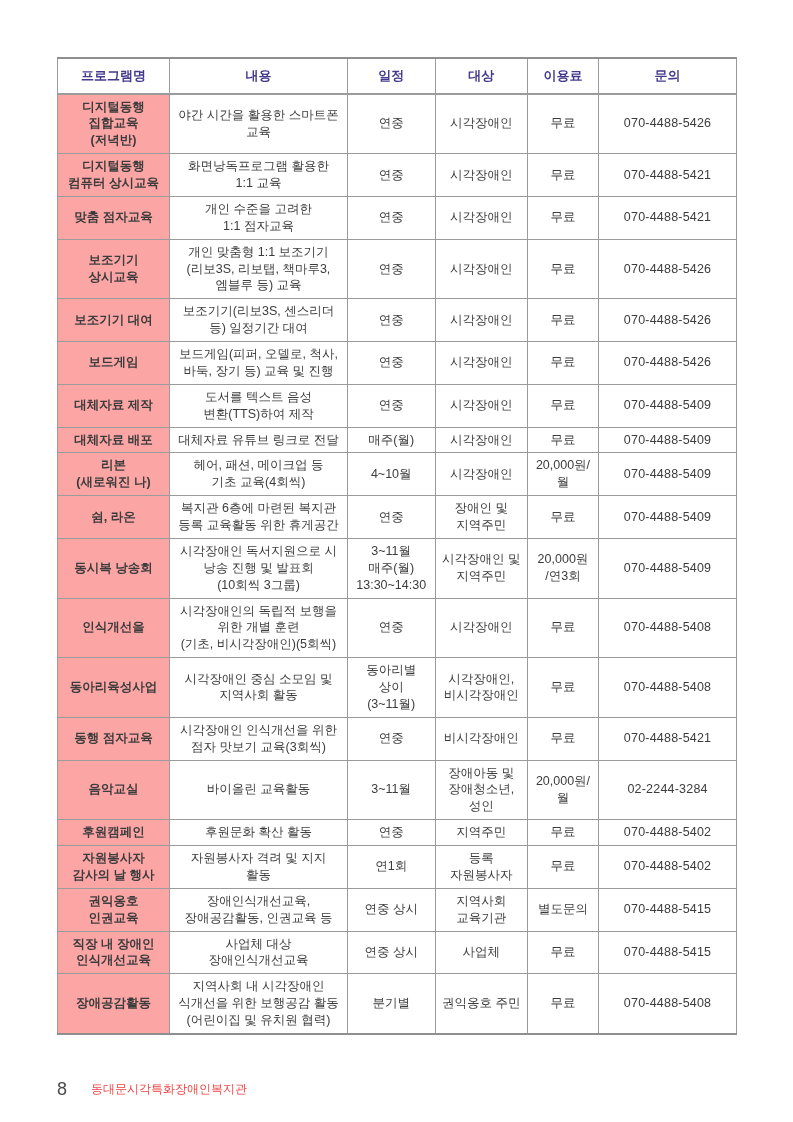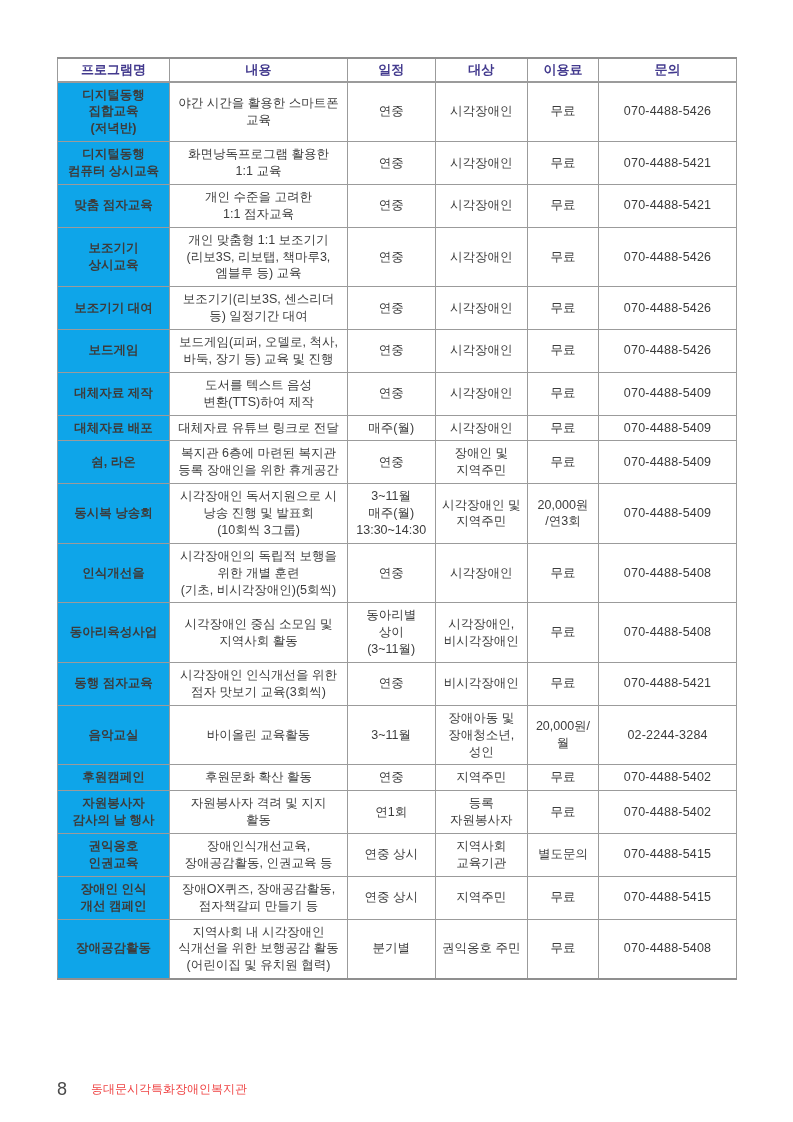--- a/index.html
+++ b/index.html
@@ -23,27 +23,27 @@
     line-height:1.35;
     color:#3c3c3c;
     word-break:keep-all;
     overflow:hidden;
   }
   table.program-table thead th{
     color:#433a8e;
     font-weight:bold;
     font-size:13px;
     background:#ffffff;
-    padding:2px 4px;
+    padding:8px 4px;
     border-top:2px solid #8f8f8f;
     border-bottom:2px solid #9b9b9b;
   }
   table.program-table{border-bottom:2px solid #8f8f8f;}
   td.col-program{
-    background:#0ea5e9;
+    background:#fca5a5;
     color:#6a5ea8;
     font-weight:bold;
     font-size:13px;
   }
   td.col-content{text-align:left;}
   td.col-contact{font-size:13px;letter-spacing:0.2px;}
   .footer{
     position:absolute;left:57px;bottom:22px;
     display:flex;align-items:center;gap:24px;width:680px;
   }
@@ -148,23 +148,33 @@
         </tr>
         <tr>
           <td class="col-program">대체자료 배포</td>
           <td class="col-content">대체자료 유튜브 링크로 전달</td>
           <td class="col-schedule">매주(월)</td>
           <td class="col-target">시각장애인</td>
           <td class="col-fee">무료</td>
           <td class="col-contact">070-4488-5409</td>
         </tr>
         <tr>
+          <td class="col-program">리본
+(새로워진 나)</td>
+          <td class="col-content">헤어, 패션, 메이크업 등
+기초 교육(4회씩)</td>
+          <td class="col-schedule">4~10월</td>
+          <td class="col-target">시각장애인</td>
+          <td class="col-fee">20,000원/월</td>
+          <td class="col-contact">070-4488-5409</td>
+        </tr>
+        <tr>
           <td class="col-program">쉼, 라온</td>
           <td class="col-content">복지관 6층에 마련된 복지관
-등록 장애인을 위한 휴게공간</td>
+등록 교육활동 위한 휴게공간</td>
           <td class="col-schedule">연중</td>
           <td class="col-target">장애인 및
 지역주민</td>
           <td class="col-fee">무료</td>
           <td class="col-contact">070-4488-5409</td>
         </tr>
         <tr>
           <td class="col-program">동시복 낭송회</td>
           <td class="col-content">시각장애인 독서지원으로 시
 낭송 진행 및 발표회
@@ -242,26 +252,26 @@
 인권교육</td>
           <td class="col-content">장애인식개선교육,
 장애공감활동, 인권교육 등</td>
           <td class="col-schedule">연중 상시</td>
           <td class="col-target">지역사회
 교육기관</td>
           <td class="col-fee">별도문의</td>
           <td class="col-contact">070-4488-5415</td>
         </tr>
         <tr>
-          <td class="col-program">장애인 인식
-개선 캠페인</td>
-          <td class="col-content">장애OX퀴즈, 장애공감활동,
-점자책갈피 만들기 등</td>
+          <td class="col-program">직장 내 장애인
+인식개선교육</td>
+          <td class="col-content">사업체 대상
+장애인식개선교육</td>
           <td class="col-schedule">연중 상시</td>
-          <td class="col-target">지역주민</td>
+          <td class="col-target">사업체</td>
           <td class="col-fee">무료</td>
           <td class="col-contact">070-4488-5415</td>
         </tr>
         <tr>
           <td class="col-program">장애공감활동</td>
           <td class="col-content">지역사회 내 시각장애인
 식개선을 위한 보행공감 활동
 (어린이집 및 유치원 협력)</td>
           <td class="col-schedule">분기별</td>
           <td class="col-target">권익옹호 주민</td>

